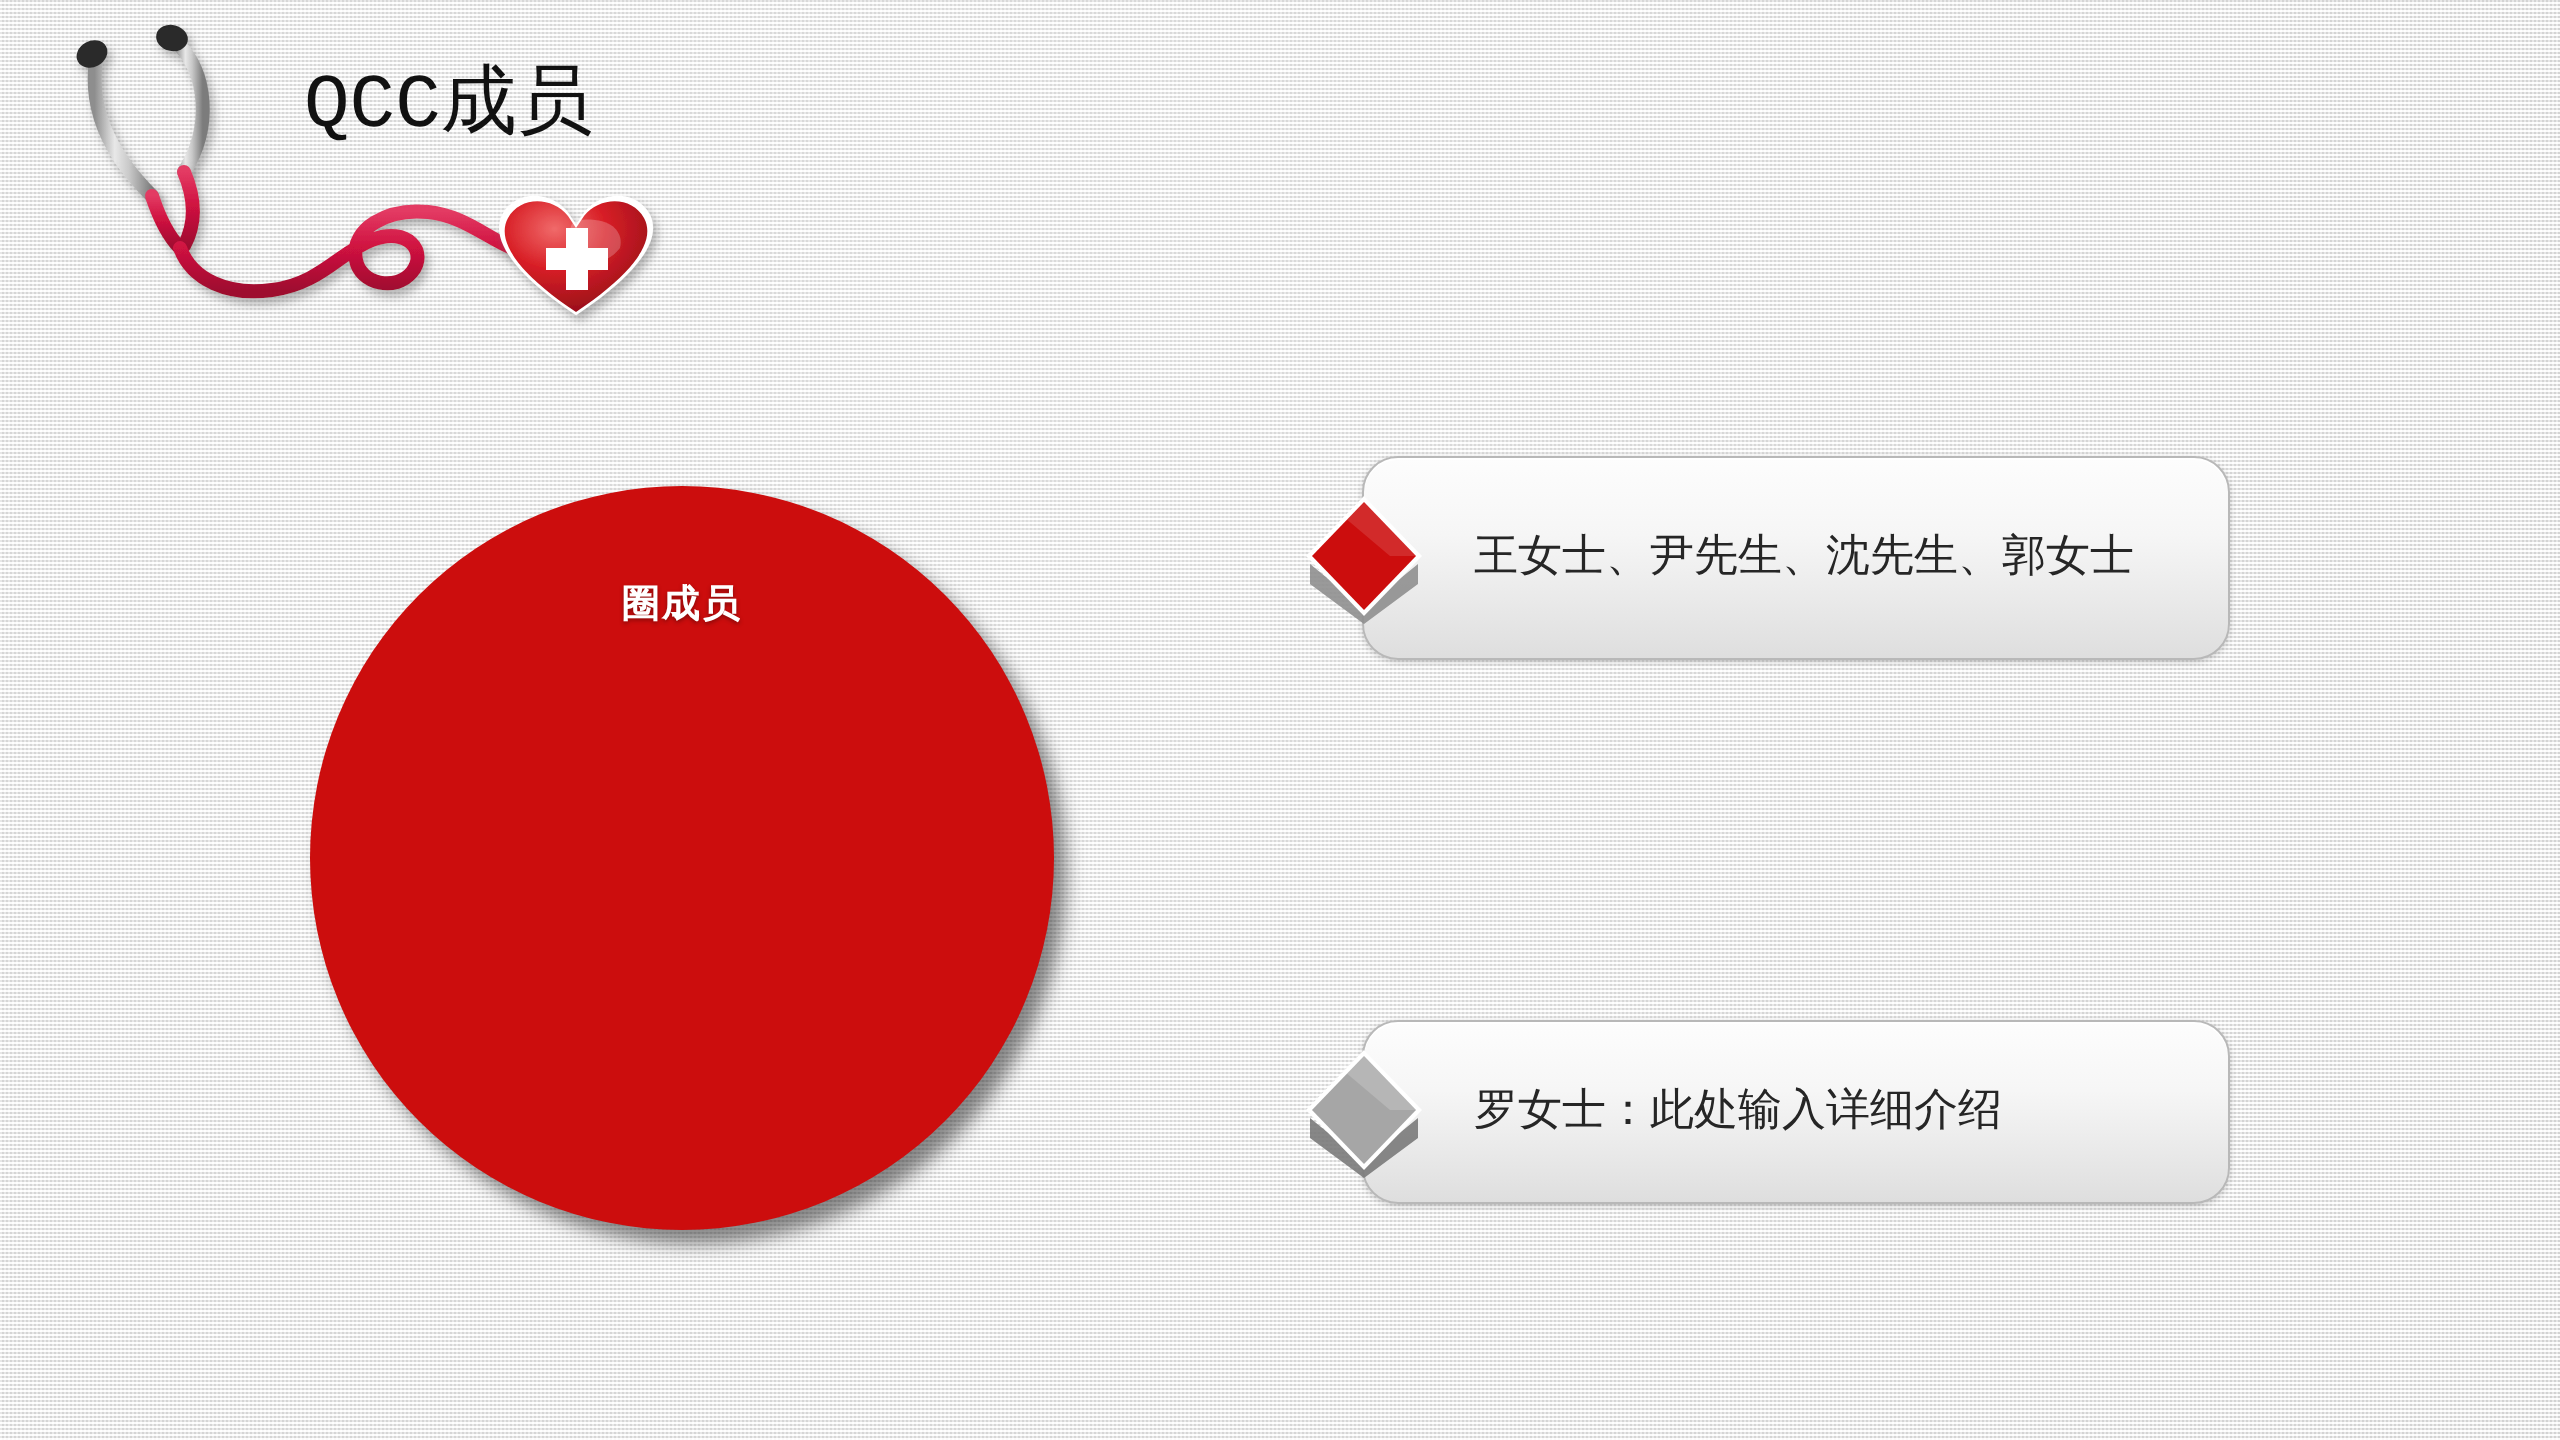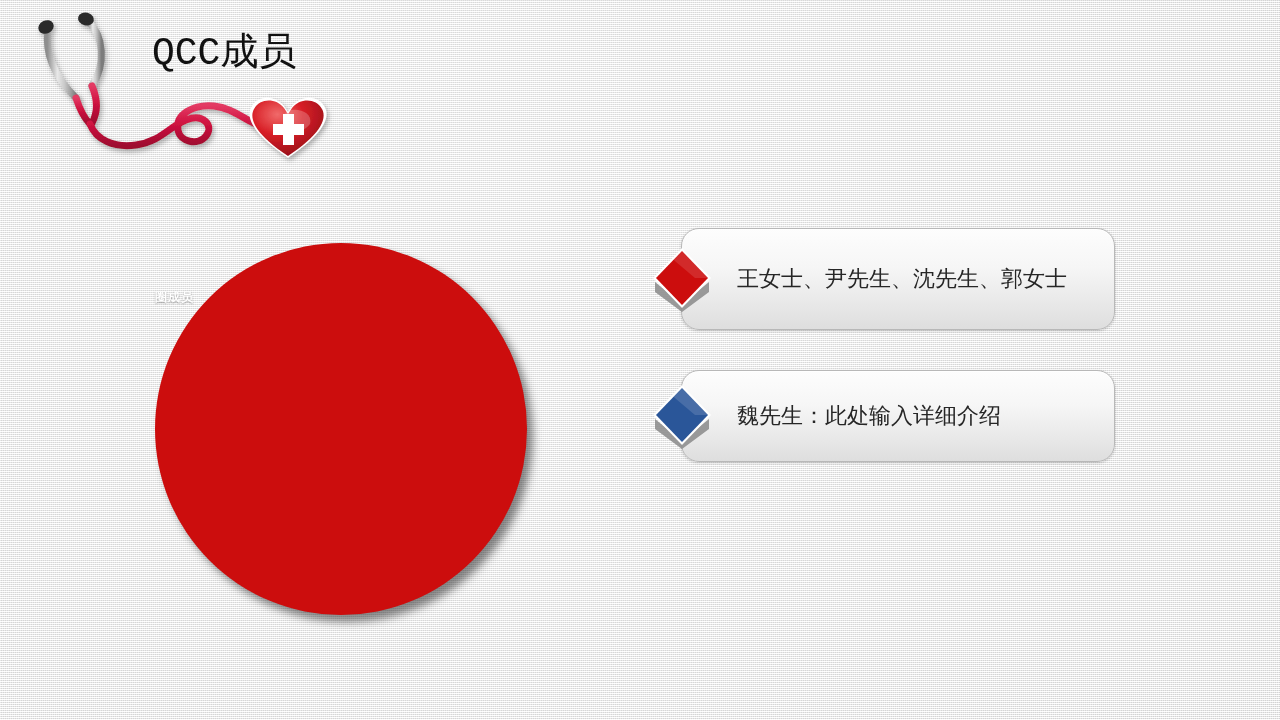--- a/index.html
+++ b/index.html
@@ -72,24 +72,24 @@
     height: 410px;
   }
   .ring {
     position: absolute;
     border-radius: 50%;
   }
   .ring-label {
     position: absolute;
     left: 0;
     width: 100%;
-    text-align: left;
+    text-align: center;
     color: #ffffff;
     font-weight: bold;
-    font-size: 12px;
+    font-size: 19px;
     letter-spacing: 1px;
     text-shadow: 0 1px 2px rgba(0,0,0,0.35);
     white-space: nowrap;
   }
   #ring-outer {
     left: 25px;
     top: 18px;
     width: 372px;
     height: 372px;
     background: #cc0d0d;
@@ -270,29 +270,29 @@
       <div class="diamond-marker">
         <svg width="74" height="74" viewBox="0 0 74 74">
           <path d="M10,40 L37,62 L64,40 L64,50 L37,70 L10,50 Z" fill="#8f8f8f" opacity="0.9"></path>
           <path d="M37,6 L66,36 L37,66 L8,36 Z" fill="#ffffff"></path>
           <path d="M37,9 L63,36 L37,63 L11,36 Z" fill="#cc0d0d"></path>
           <path d="M37,9 L63,36 L50,36 L24,14 Z" fill="#ffffff" opacity="0.12"></path>
         </svg>
       </div>
     </div>
 
-    <div class="info-row" id="info-row-1">
+
+    <div class="info-row" id="info-row-2">
       <div class="info-box">
-        <div class="info-text">魏先生：此处输入详细介绍</div>
+        <div class="info-text">罗女士：此处输入详细介绍</div>
       </div>
       <div class="diamond-marker">
         <svg width="74" height="74" viewBox="0 0 74 74">
-          <path d="M10,40 L37,62 L64,40 L64,50 L37,70 L10,50 Z" fill="#8f8f8f" opacity="0.9"></path>
+          <path d="M10,40 L37,62 L64,40 L64,50 L37,70 L10,50 Z" fill="#7a7a7a" opacity="0.9"></path>
           <path d="M37,6 L66,36 L37,66 L8,36 Z" fill="#ffffff"></path>
-          <path d="M37,9 L63,36 L37,63 L11,36 Z" fill="#2a5699"></path>
-          <path d="M37,9 L63,36 L50,36 L24,14 Z" fill="#ffffff" opacity="0.14"></path>
+          <path d="M37,9 L63,36 L37,63 L11,36 Z" fill="#a6a6a6"></path>
+          <path d="M37,9 L63,36 L50,36 L24,14 Z" fill="#ffffff" opacity="0.18"></path>
         </svg>
       </div>
     </div>
-
   </div>
 
 </div>
 
 </body></html>

